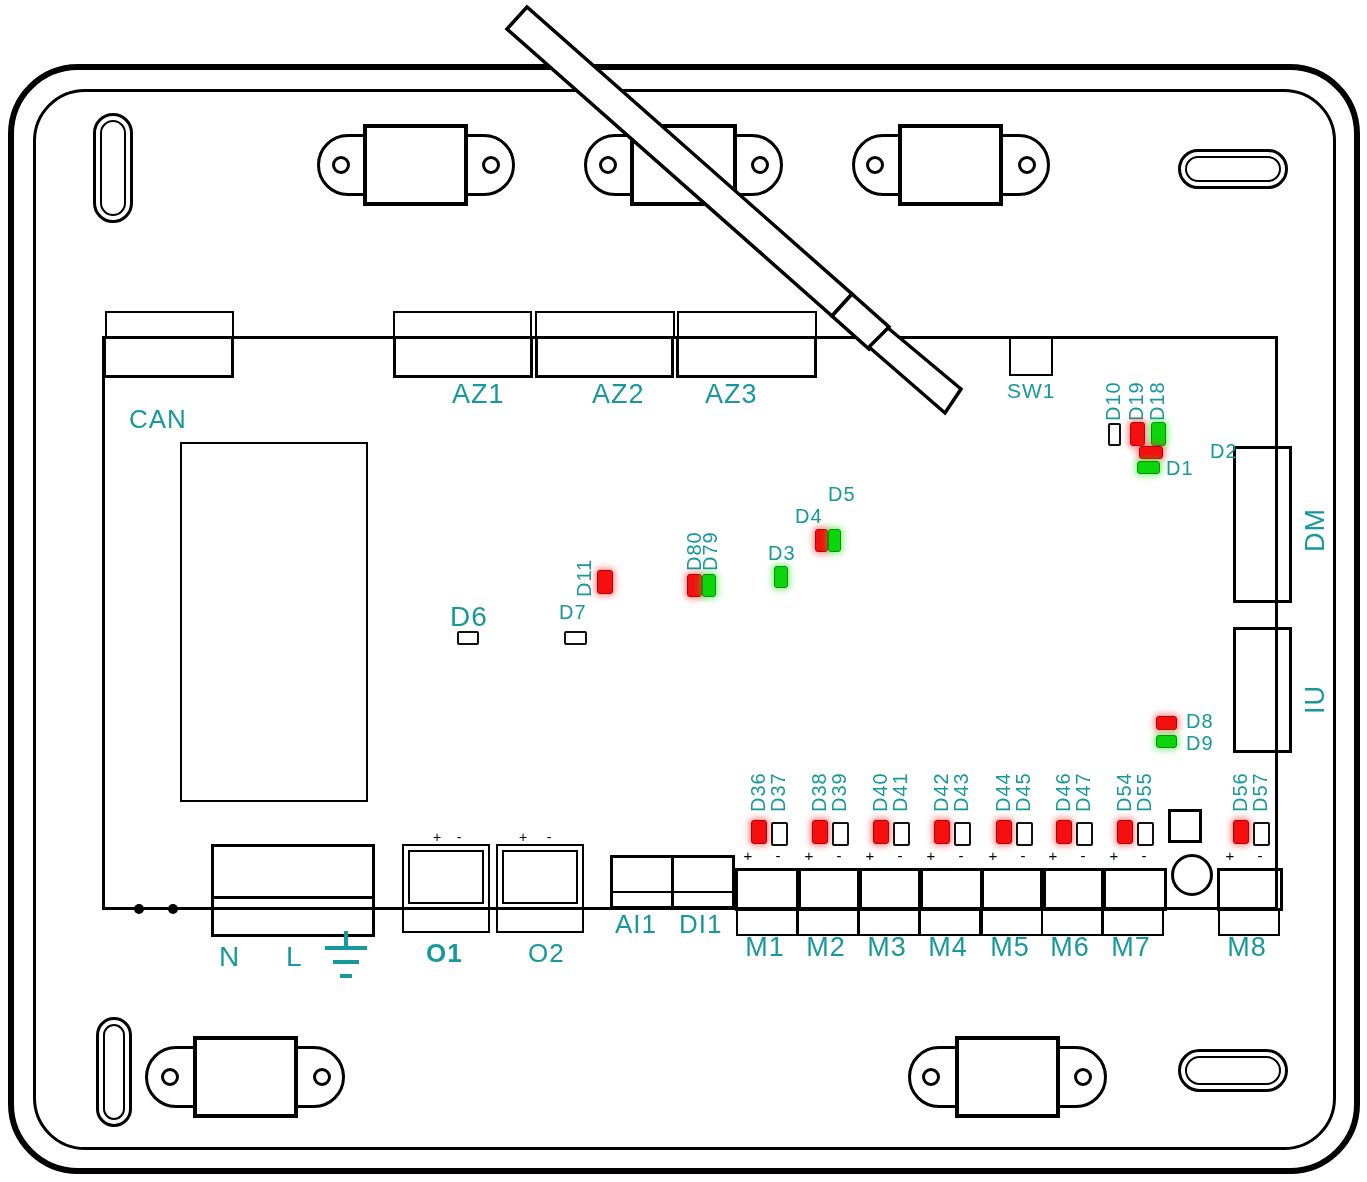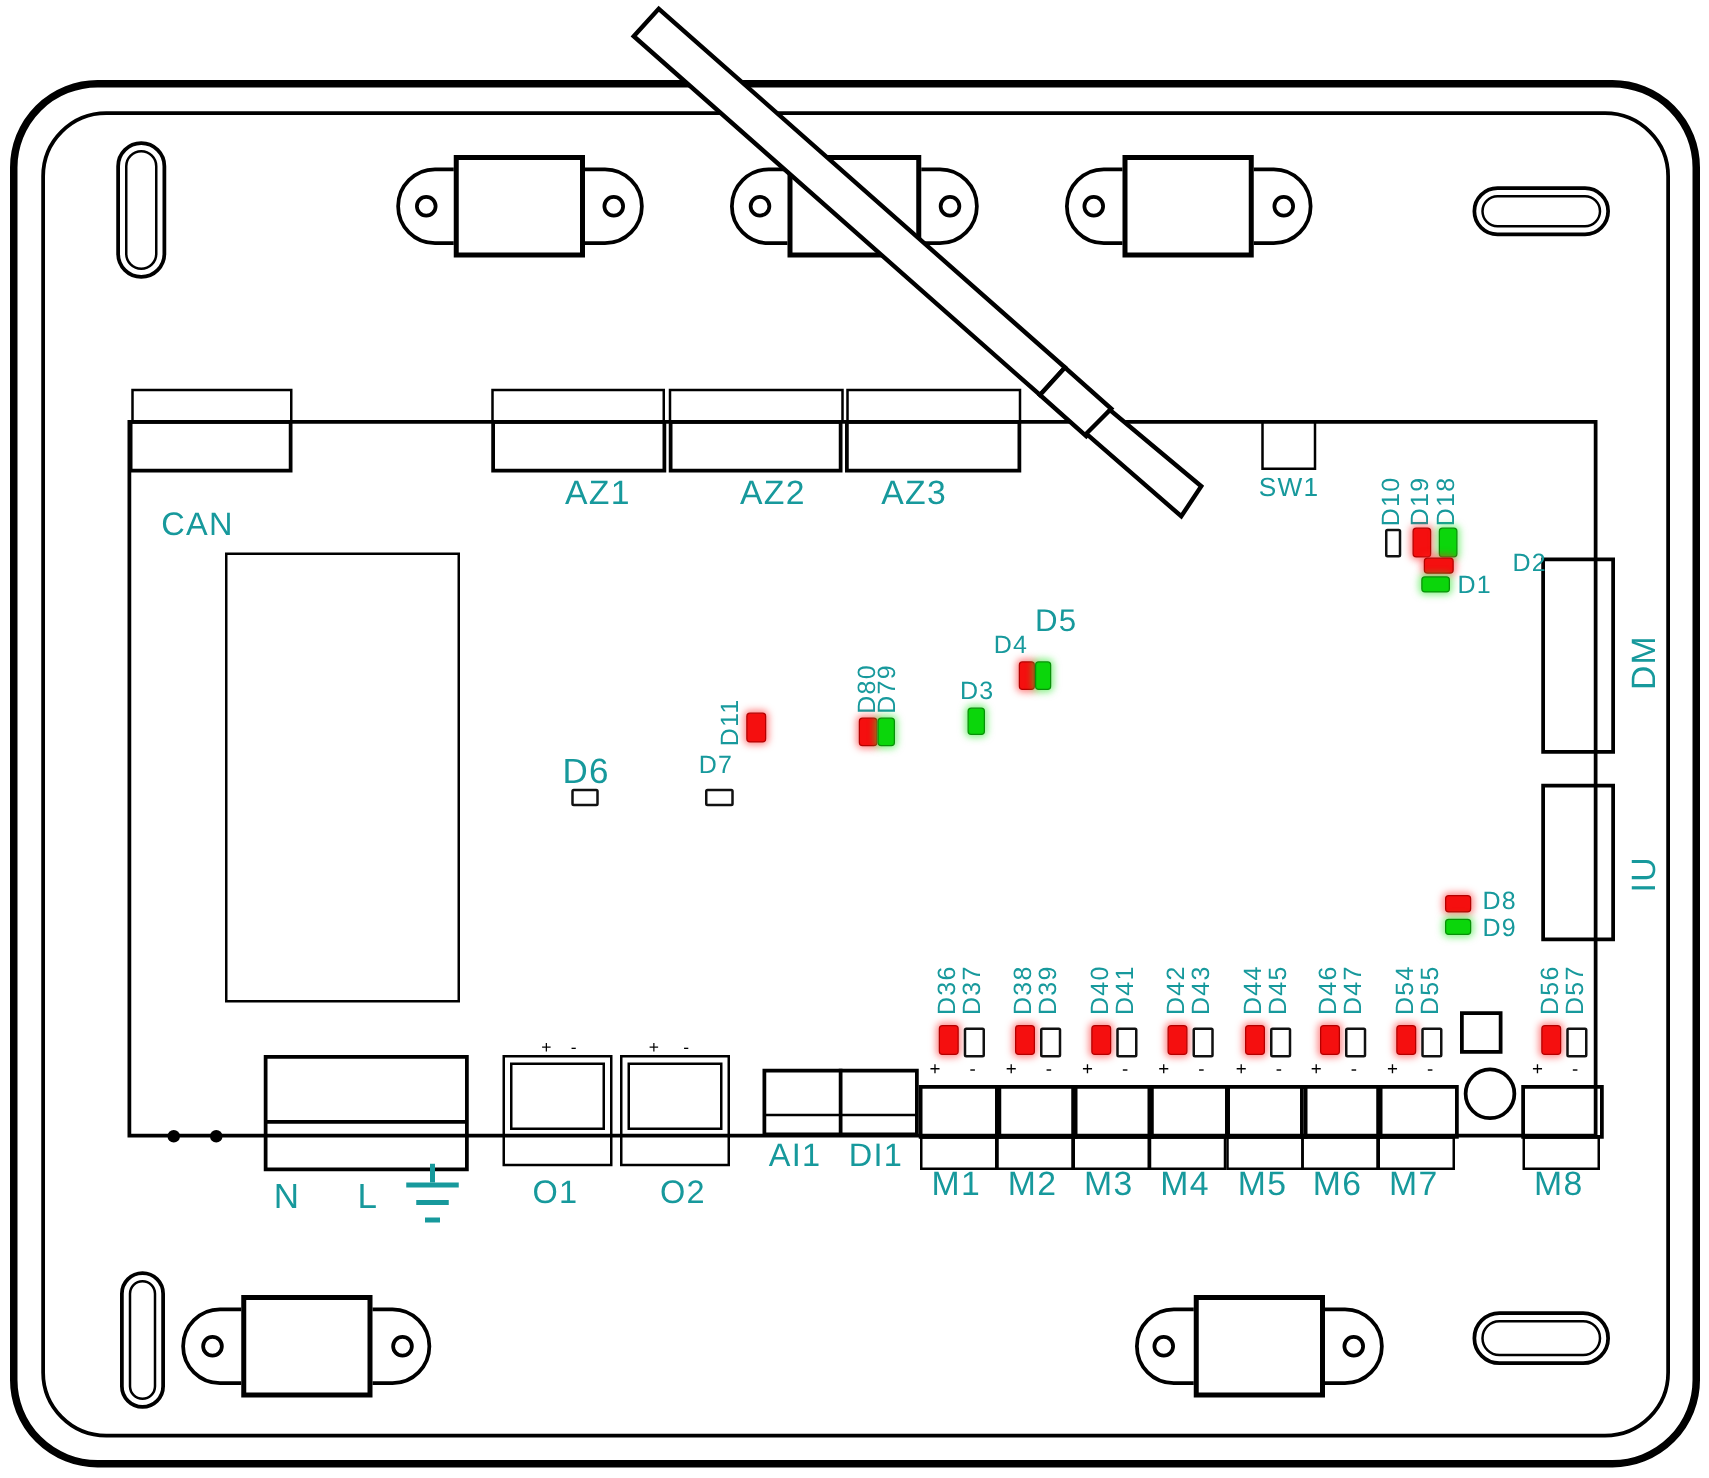--- a/index.html
+++ b/index.html
@@ -123,21 +123,21 @@
 
   <div class="vlbl" style="left:684px;top:517px;height:54px;">D80</div>
   <div class="vlbl" style="left:700px;top:517px;height:54px;">D79</div>
   <div class="abs led-red" style="left:687px;top:574px;width:15px;height:23px;"></div>
   <div class="abs led-green" style="left:702px;top:574px;width:14px;height:23px;"></div>
 
   <div class="lbl" style="left:768px;top:542px;font-size:20px;">D3</div>
   <div class="abs led-green" style="left:774px;top:566px;width:14px;height:22px;"></div>
 
   <div class="lbl" style="left:795px;top:505px;font-size:20px;">D4</div>
-  <div class="lbl" style="left:828px;top:483px;font-size:25px;">D5</div>
+  <div class="lbl" style="left:828px;top:483px;font-size:20px;">D5</div>
   <div class="abs led-red" style="left:815px;top:529px;width:13px;height:23px;"></div>
   <div class="abs led-green" style="left:828px;top:529px;width:13px;height:23px;"></div>
 
   <div class="lbl" style="left:450px;top:601px;font-size:28px;text-align:right;">D6</div>
   <div class="abs led-off" style="left:457px;top:631px;width:22px;height:14px;"></div>
   <div class="lbl" style="left:559px;top:601px;font-size:20px;">D7</div>
   <div class="abs led-off" style="left:564px;top:631px;width:23px;height:14px;"></div>
 
   <div class="abs led-red" style="left:1156px;top:716px;width:21px;height:14px;"></div>
   <div class="lbl" style="left:1186px;top:710px;font-size:20px;">D8</div>
@@ -157,21 +157,21 @@
         <path d="M18 46 H30"></path>
     </g>
   </svg>
   <div class="abs dot" style="left:134px;top:904px;"></div>
   <div class="abs dot" style="left:168px;top:904px;"></div>
 
   <div class="mark" style="left:430px;top:830px;font-size:14px;">+</div>
   <div class="mark" style="left:452px;top:830px;font-size:14px;">-</div>
   <div class="abs box2" style="left:402px;top:844px;width:88px;height:89px;"></div>
   <div class="abs box2" style="left:408px;top:850px;width:76px;height:54px;"></div>
-  <div class="lbl" style="left:426px;top:938px;font-size:26px;">O1</div>
+  <div class="lbl" style="left:426px;top:938px;font-size:26px;font-weight:bold;">O1</div>
 
   <div class="mark" style="left:516px;top:830px;font-size:14px;">+</div>
   <div class="mark" style="left:542px;top:830px;font-size:14px;">-</div>
   <div class="abs box2" style="left:496px;top:844px;width:88px;height:89px;"></div>
   <div class="abs box2" style="left:502px;top:850px;width:76px;height:54px;"></div>
   <div class="lbl" style="left:528px;top:938px;font-size:26px;">O2</div>
 
   <div class="abs box3" style="left:610px;top:855px;width:125px;height:54px;"></div>
   <div class="abs" style="left:671px;top:855px;width:3px;height:54px;background:#000;"></div>
   <div class="abs" style="left:612px;top:891px;width:121px;height:2px;background:#000;"></div>

